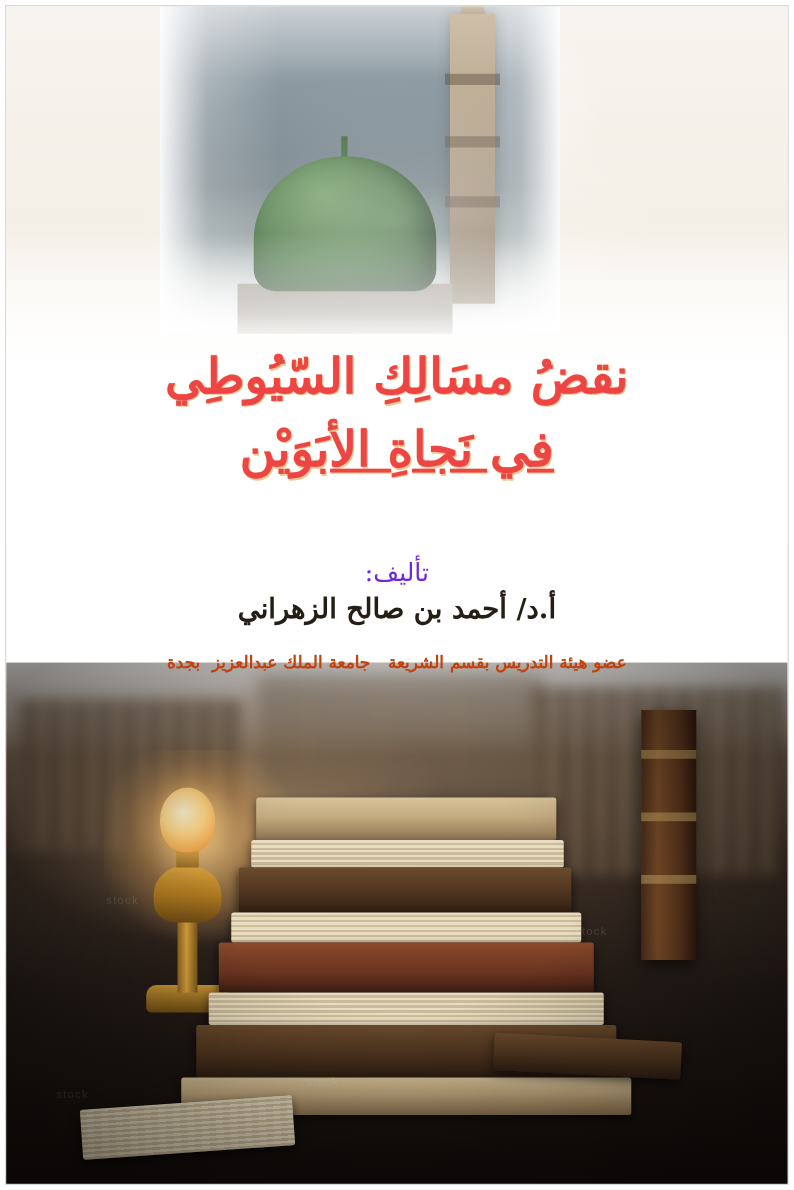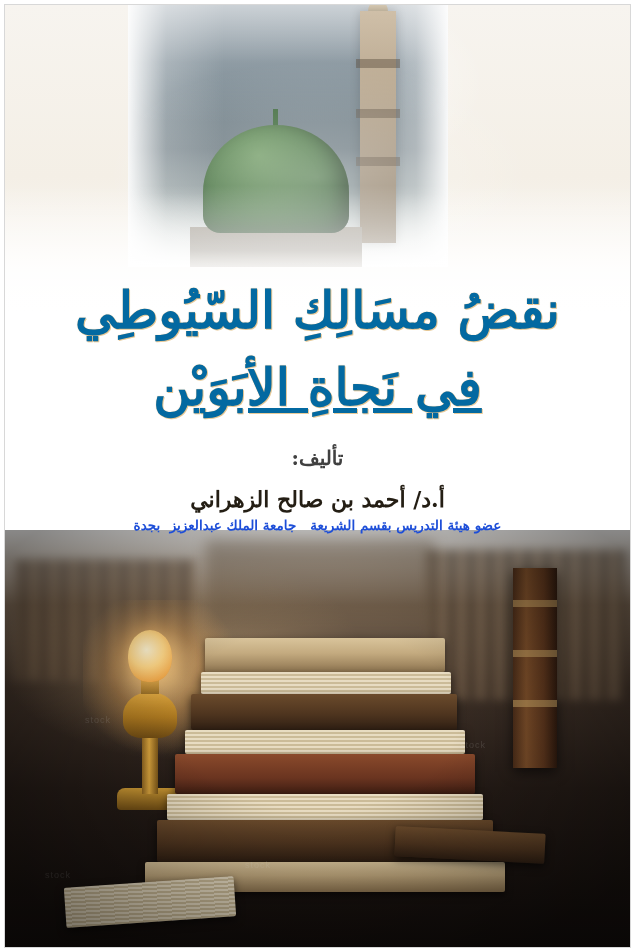--- a/index.html
+++ b/index.html
@@ -137,24 +137,24 @@
   .title-block {
     position: absolute;
     left: 0;
     top: 272px;
     width: 635px;
     text-align: center;
     z-index: 6;
   }
   .book-title {
     font-family: "DejaVu Serif", serif;
-    font-size: 51px;
+    font-size: 39px;
     line-height: 1.5;
     font-weight: bold;
-    color: #0369a1;
+    color: #ef4444;
     letter-spacing: 0px;
     text-shadow:
       0 0 1px #d7b27a,
       1px 1px 0 #e8cb9a,
       0 0 6px rgba(255,255,255,0.9);
     direction: rtl;
   }
   .book-title .line2 { display: block; text-decoration: underline; }
 
   
@@ -163,35 +163,35 @@
     left: 0;
     top: 446px;
     width: 635px;
     text-align: center;
     z-index: 6;
     direction: rtl;
   }
   .author-label {
     font-family: "DejaVu Serif", serif;
     font-size: 20px;
-    color: #404040;
-    font-weight: bold;
-    margin-bottom: 16px;
+    color: #6d28d9;
+    font-weight: normal;
+    margin-bottom: 4px;
   }
   .author-name {
     font-family: "DejaVu Serif", serif;
     font-size: 22px;
     color: #241e14;
     font-weight: bold;
-    margin-bottom: 5px;
+    margin-bottom: 21px;
   }
   .author-affil {
     font-family: "DejaVu Serif", serif;
     font-size: 13.5px;
-    color: #1d4ed8;
+    color: #c2410c;
     font-weight: bold;
     white-space: pre;
   }
 
   
   .cover-bottom {
     position: absolute;
     left: 5px;
     top: 530px;
     width: 625px;

